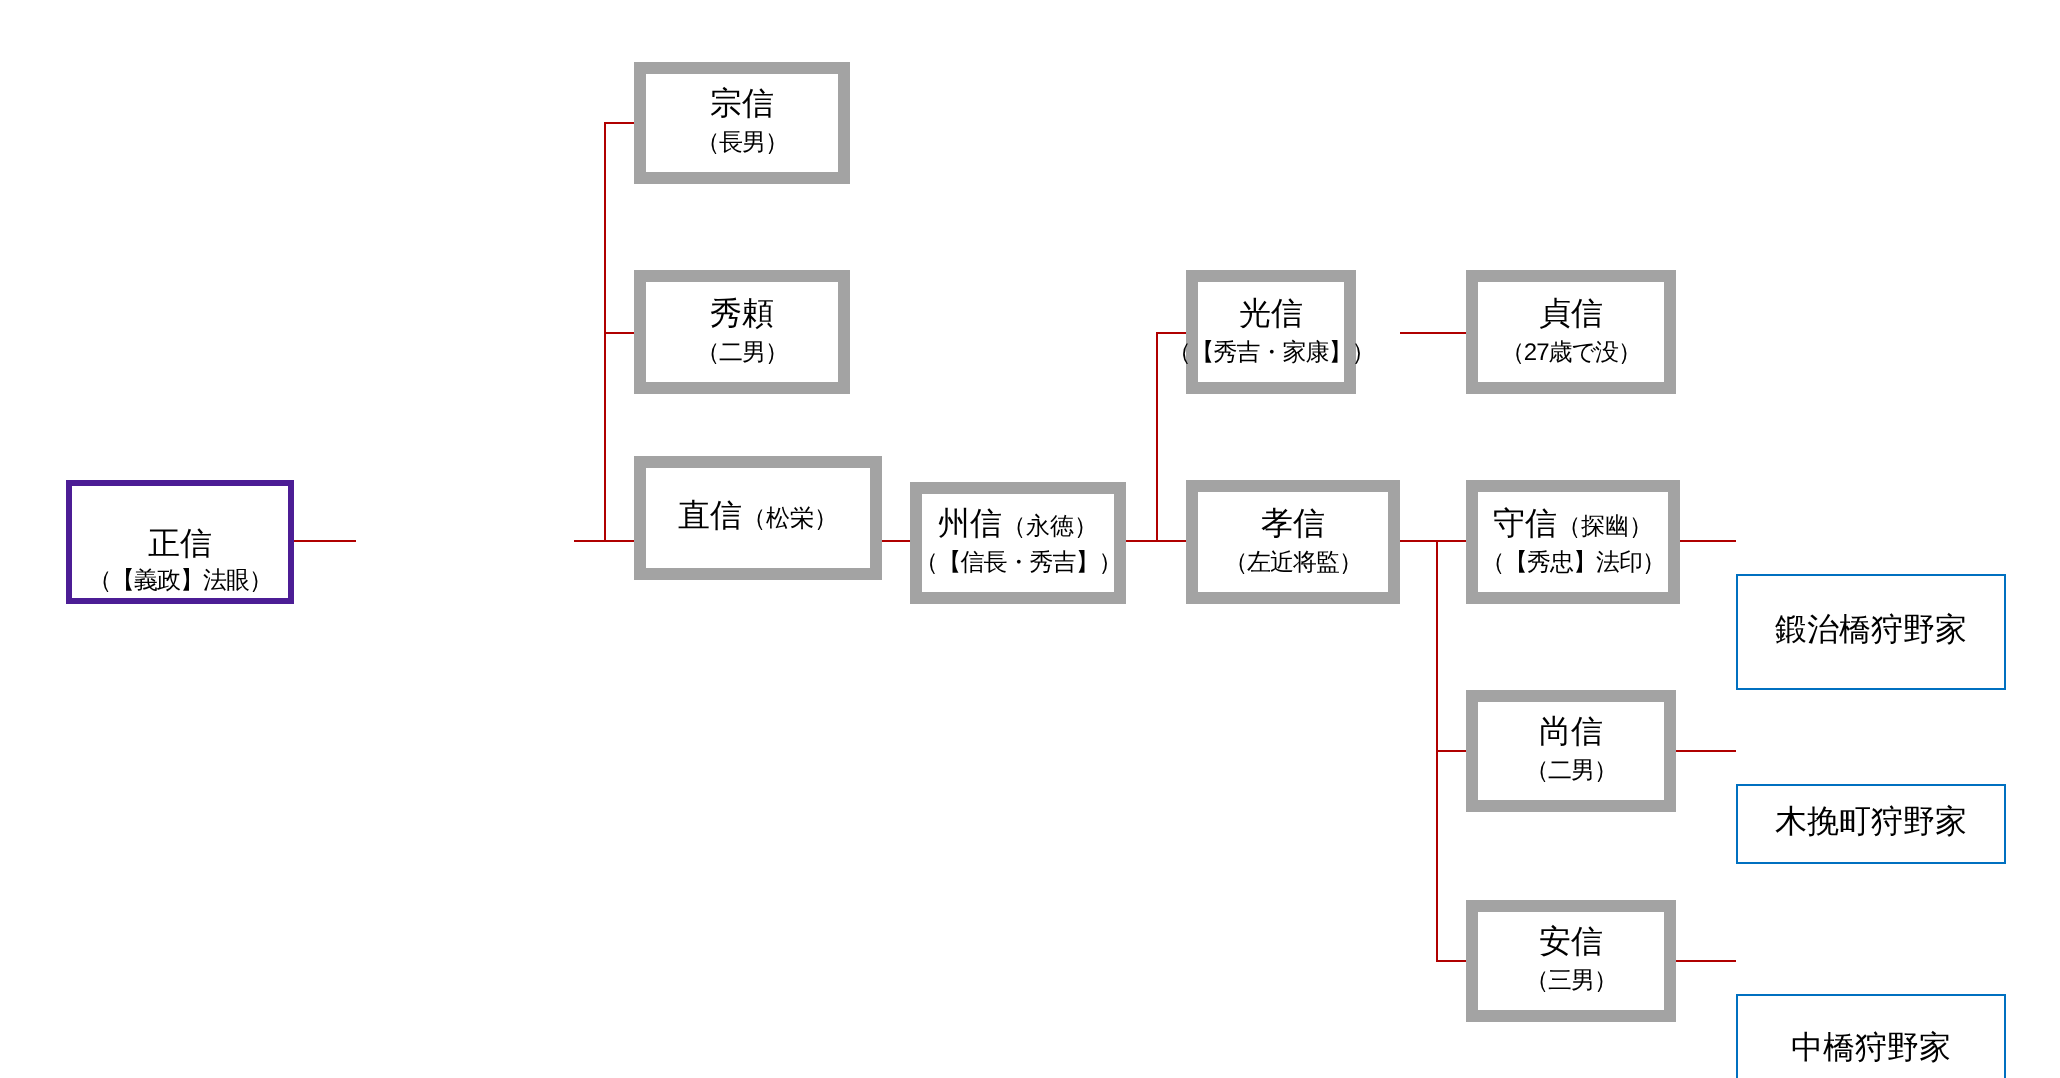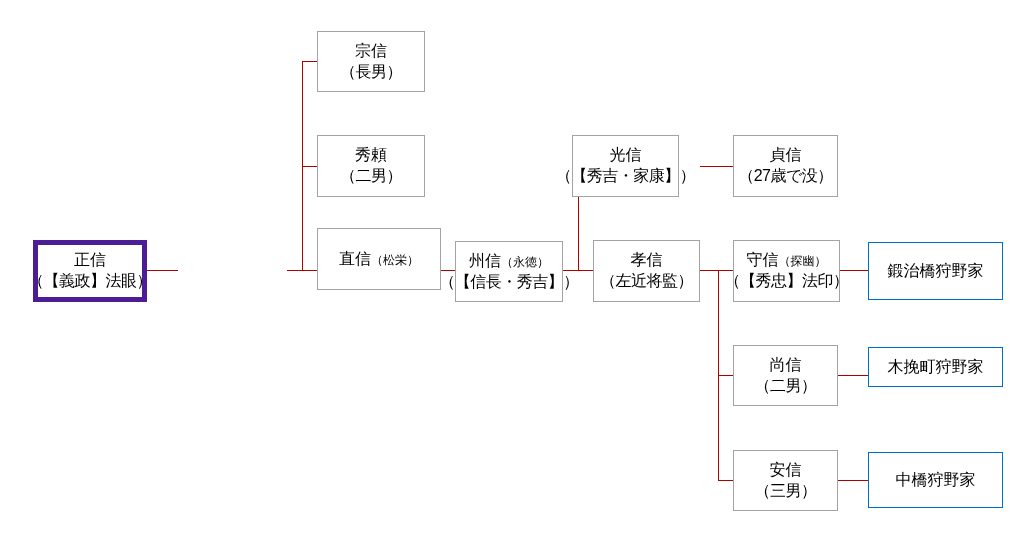--- a/index.html
+++ b/index.html
@@ -11,33 +11,33 @@
   .canvas {
     position: relative;
     width: 1030px;
     height: 539px;
     background: #ffffff;
     overflow: hidden;
   }
   .node {
     position: absolute;
     background: #ffffff;
-    border: 1px solid #a3a3a3;
+    border: 6px solid #a3a3a3;
     display: flex;
     flex-direction: column;
     align-items: center;
     justify-content: center;
     text-align: center;
     line-height: 1.3;
   }
-  .node.founder { border: 5px solid #4c1d95; }
-  .node.branch  { border: 1px solid #0070c0; }
+  .node.founder { border: 3px solid #4c1d95; justify-content: flex-end; }
+  .node.branch  { border: 1px solid #0070c0; margin-top: 45px; }
   .nm  { font-size: 16px; white-space: nowrap; }
   .sfx { font-size: 12px; }
-  .nt  { font-size: 16px; white-space: nowrap; letter-spacing: -0.5px; }
+  .nt  { font-size: 12px; white-space: nowrap; letter-spacing: -0.5px; }
   .house-label { font-size: 16px; white-space: nowrap; }
   .hline, .vline { position: absolute; background: #b00000; }
   .hline { height: 1px; }
   .vline { width: 1px; }
 </style>
 </head>
 <body>
 
 <div class="canvas">
 
@@ -77,21 +77,21 @@
 
   <div class="node" style="left:317px;top:228px;width:124px;height:62px">
     <div class="nm"><span>直信</span><span class="sfx">（松栄）</span></div>
   </div>
 
   <div class="node" style="left:455px;top:241px;width:108px;height:61px">
     <div class="nm"><span>州信</span><span class="sfx">（永徳）</span></div>
     <div class="nt">（【信長・秀吉】）</div>
   </div>
 
-  <div class="node" style="left:572px;top:135px;width:107px;height:62px">
+  <div class="node" style="left:593px;top:135px;width:85px;height:62px">
     <div class="nm">光信</div>
     <div class="nt">（【秀吉・家康】）</div>
   </div>
 
   <div class="node" style="left:733px;top:135px;width:105px;height:62px">
     <div class="nm">貞信</div>
     <div class="nt">（27歳で没）</div>
   </div>
 
   <div class="node" style="left:593px;top:240px;width:107px;height:62px">

